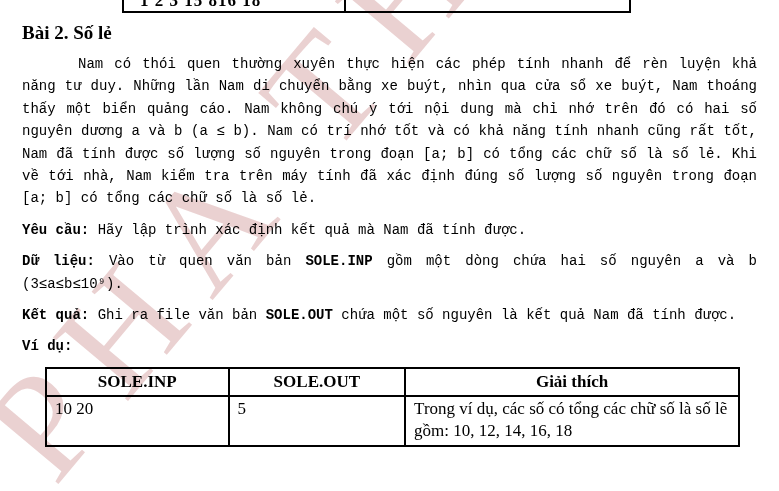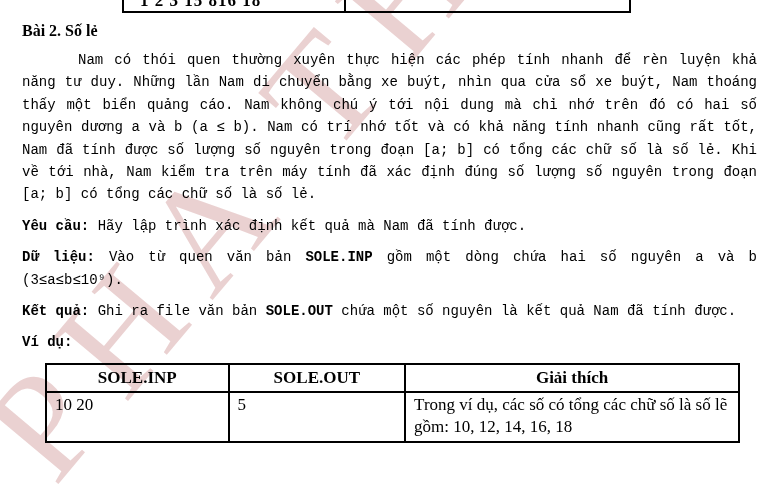--- a/index.html
+++ b/index.html
@@ -50,21 +50,21 @@
     font-size:17px;
     letter-spacing:1px;
   }
   .partial-cell-b{flex:1;}
 
   .body-text{
     position:absolute;
     top:14px;left:22px;right:22px;
   }
   .heading{
-    font-size:16px;
+    font-size:19px;
     font-weight:bold;
     margin:8px 0 0 0;
   }
   .para{
     font-size:14px;
     line-height:22.4px;
     text-align:justify;
     margin:9px 0 0 0;
     font-family:Liberation Mono, monospace;
   }

